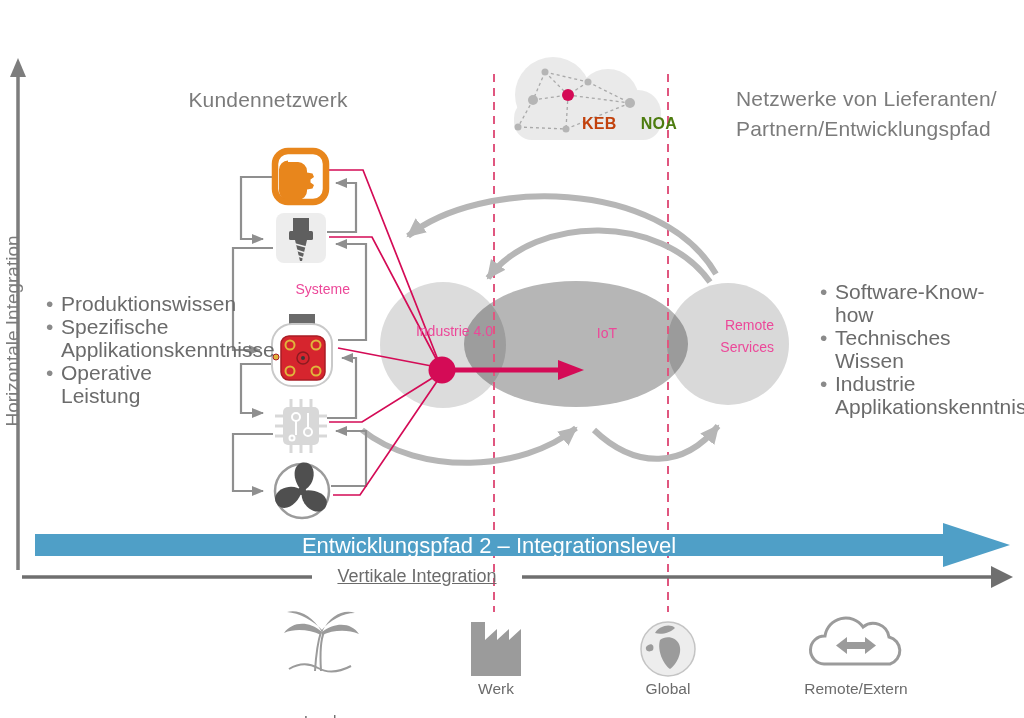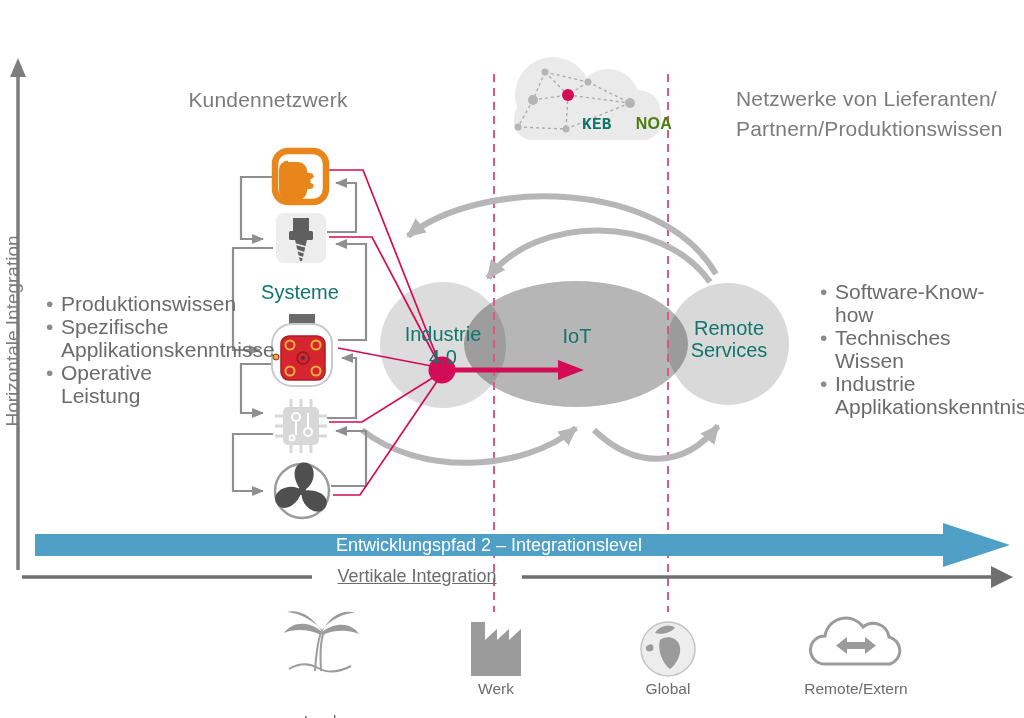--- a/index.html
+++ b/index.html
@@ -8,26 +8,26 @@
   .stage svg{position:absolute;left:0;top:0;}
   .blend{mix-blend-mode:multiply;}
   .txt{position:absolute;color:#6b6b6b;}
   .title{font-size:21px;color:#7b7b7b;letter-spacing:0.2px;margin-top:32px;}
   .center{text-align:center;}
   .vlabel{transform:rotate(-90deg);transform-origin:center;white-space:nowrap;
           font-size:19px;color:#7b7b7b;}
   ul.bullets{margin:0;padding:0;list-style:none;font-size:21px;line-height:23px;color:#6b6b6b;}
   ul.bullets li{position:relative;padding-left:17px;}
   ul.bullets li::before{content:"\2022";position:absolute;left:2px;color:#8a8a8a;}
-  .circle-label{font-size:20px;color:#0f766e;}
-  .blue-text{font-size:18px;color:#fff;line-height:21px;}
+  .circle-label{font-size:14px;color:#ec4899;text-align:right;}
+  .blue-text{font-size:22px;color:#fff;line-height:21px;}
   .axis-text{font-size:18px;color:#6b6b6b;white-space:nowrap;text-decoration:underline;}
   .stage-label{font-size:15.5px;color:#6b6b6b;}
   .keb{position:absolute;font-size:16px;font-weight:bold;letter-spacing:0.3px;}
-  .keb .b{color:#0f766e;font-family:Liberation Mono, monospace;}
+  .keb .b{color:#c2410c;}
   .keb .n{color:#4d7c0f;margin-left:5px;padding-left:19px;}
 </style>
 </head>
 <body>
 
 <div class="stage">
 
 <svg width="1024" height="718" viewBox="0 0 1024 718">
   <defs>
     <marker id="mgray" markerUnits="userSpaceOnUse" markerWidth="14" markerHeight="11" refX="11" refY="5" orient="auto">
@@ -227,21 +227,21 @@
       <rect x="847" y="642" width="18" height="7"></rect>
       <polygon points="847,637 836,645.5 847,654"></polygon>
       <polygon points="865,637 876,645.5 865,654"></polygon>
     </g>
   </g>
 </svg>
 
 <div class="txt title center" style="left:168px;top:56px;width:200px;">Kundennetzwerk</div>
 
 <div class="txt title" style="left:736px;top:55px;width:280px;">Netzwerke von Lieferanten/</div>
-<div class="txt title" style="left:736px;top:85px;width:280px;">Partnern/Produktionswissen</div>
+<div class="txt title" style="left:736px;top:85px;width:280px;">Partnern/Entwicklungspfad</div>
 
 <div class="txt vlabel center" style="left:-87px;top:320px;width:200px;">Horizontale Integration</div>
 
 <div class="keb" style="left:582px;top:115px;">
   <span class="b">KEB</span><span class="n">NOA</span>
 </div>
 
 <ul class="bullets" style="position:absolute;left:44px;top:292px;width:185px;">
   <li>Produktionswissen</li>
   <li>Spezifische Applikationskenntnisse</li>

